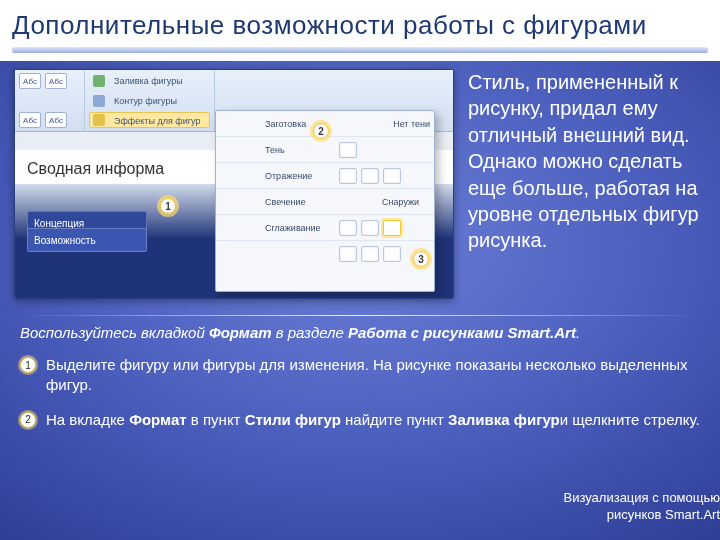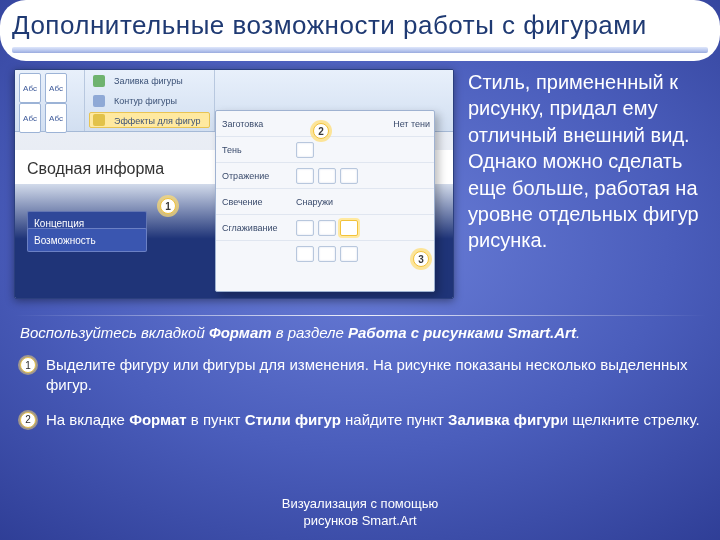--- a/index.html
+++ b/index.html
@@ -10,21 +10,20 @@
     overflow: hidden;
     position: relative;
   }
   .title {
     color: #1f3a73;
     font-size: 26px;
     padding: 10px 12px 8px;
     background: #fff;
     font-weight: normal;
     letter-spacing: .5px;
-    border-radius: 26px;
   }
   .title::after {
     content: ""; display: block; height: 6px;
     margin-top: 6px;
     background: linear-gradient(#dfe7fb, #b8c6ee 60%, #9aabde);
     border-radius: 2px;
   }
   .upper { display: flex; padding: 8px 14px 6px; gap: 14px; align-items: flex-start; }
   .shot {
     width: 440px; height: 230px;
@@ -40,56 +39,56 @@
   .rib-top span { opacity:.8; }
   .rib-top .active { background:#f0cc5e; padding:1px 6px; border-radius:2px 2px 0 0; color:#614a0a; }
   .rib { height: 62px; background: linear-gradient(#e8f0fb,#d2dff1); border-bottom:1px solid #a5b9d6; display:flex; font-size:9px; color:#3c5277; }
   .rib-grp { border-right:1px solid #b8c8df; padding:3px 4px; display:flex; flex-direction:column; justify-content:space-between; }
   .rib-btn { display:flex; align-items:center; gap:9px; padding:1px 3px; border:1px solid transparent; border-radius:2px; white-space:nowrap; }
   .rib-btn.hi { background:#ffe9a0; border-color:#e8c454;align-items:flex-end; }
   .rib-ico { width:12px; height:12px; background:#8fa9d6; border-radius:2px; }
   .rib-ico.green { background:#6fb36f; }
   .rib-ico.star { background:#e2c24a; }
   .shape-row { display:flex; gap:4px; }
-  .abc { width:22px; height:30px; border:1px solid #9cb3d6; border-radius:2px; display:flex; align-items:center; justify-content:center; font-size:8px; color:#3a5798; background:#fff; }
+  .abc { width:22px; height:16px; border:1px solid #9cb3d6; border-radius:2px; display:flex; align-items:center; justify-content:center; font-size:8px; color:#3a5798; background:#fff; }
   .doc-area { position:absolute; top:80px; left:0; right:0; bottom:0; background: linear-gradient(180deg,#fbfdff,#eaf1fa 18%, #1f3478 60%); }
   .doc-title { font-size:16px; color:#333; padding:10px 12px 6px; background:#fff; }
   .block { position:absolute; left:12px; width:120px; height:24px; border-radius:2px; font-size:10px; color:#fff; display:flex; align-items:center; padding:0 6px; border:1px solid rgba(255,255,255,.25); }
   .block.b1 { top:44px; background:#2f4899;margin-top:17px; }
   .block.b2 { top:78px; background:#3a56b0; }
   .dropdown {
     position:absolute; top:40px; left:200px; width:220px; height:182px;
     background:#f5f7fb; border:1px solid #9fb2d1; border-radius:2px;
     box-shadow: 4px 4px 8px rgba(0,0,0,.25);
     font-size:9px; color:#3a4b6c;
     display:flex; flex-direction:column;
   }
   .dd-row { display:flex; border-bottom:1px solid #e0e6f0; padding:2px 4px 2px 6px; align-items:center; gap:4px; min-height:26px; }
   .dd-row:last-child { border:0; }
-  .dd-lbl { width:70px; flex-shrink:0; }
+  .dd-lbl { width:70px; flex-shrink:0;margin-left:43px; }
   .dd-thumb { width:18px; height:16px; background:#fff; border:1px solid #b8c7dd; border-radius:2px; box-shadow: inset 0 0 2px #d0daea; }
   .dd-thumb.sel { border-color:#f2c23a; box-shadow:0 0 0 2px #ffe9a0; }
   .callout {
     position:absolute; width:16px; height:16px; border-radius:50%;
     background:#fff; color:#3a3a3a; font-size:10px; font-weight:bold;
     display:flex; align-items:center; justify-content:center;
     border:1px solid #f2c23a; box-shadow:0 0 0 3px rgba(255,220,110,.7);
   }
   .c1 { top:128px; left:145px; }
   .c2 { top:53px; left:298px; }
   .c3 { top:181px; left:398px; }
   .para { width: 238px; color:#fff; font-size:20px; line-height:1.32; }
   .divider { height:1px; background:linear-gradient(90deg, rgba(255,255,255,0), rgba(255,255,255,.9), rgba(255,255,255,0)); margin: 10px 14px 8px; }
   .instr { color:#fff; padding: 0 20px 0 20px; font-size:15px; }
   .instr .lead { margin-bottom:14px;font-style:italic; }
   .instr b { font-weight:bold; }
   .num-item { display:flex; gap:10px; margin-bottom:14px; align-items:flex-start; }
   .num { width:16px; height:16px; border-radius:50%; background:#fff; color:#2a2a2a; font-size:10px; display:flex; align-items:center; justify-content:center; border:1px solid #e6c24a; box-shadow:0 0 0 2px rgba(255,220,110,.5); flex-shrink:0; margin-top:2px; }
   .num-text { flex:1; line-height:1.35; }
-  .footer { position:absolute; bottom:10px; left:0; right:0; text-align:center; color:#fff; font-size:13px; line-height:1.3; }
+  .footer { position:absolute; bottom:16px; left:0; right:0; text-align:right; color:#fff; font-size:13px; line-height:1.3; }
 </style>
 </head>
 <body>
 
 <div class="title">Дополнительные возможности работы с фигурами</div>
 
 <div class="upper">
   <div class="shot">
     <div class="rib">
       <div class="rib-grp" style="width:70px">

